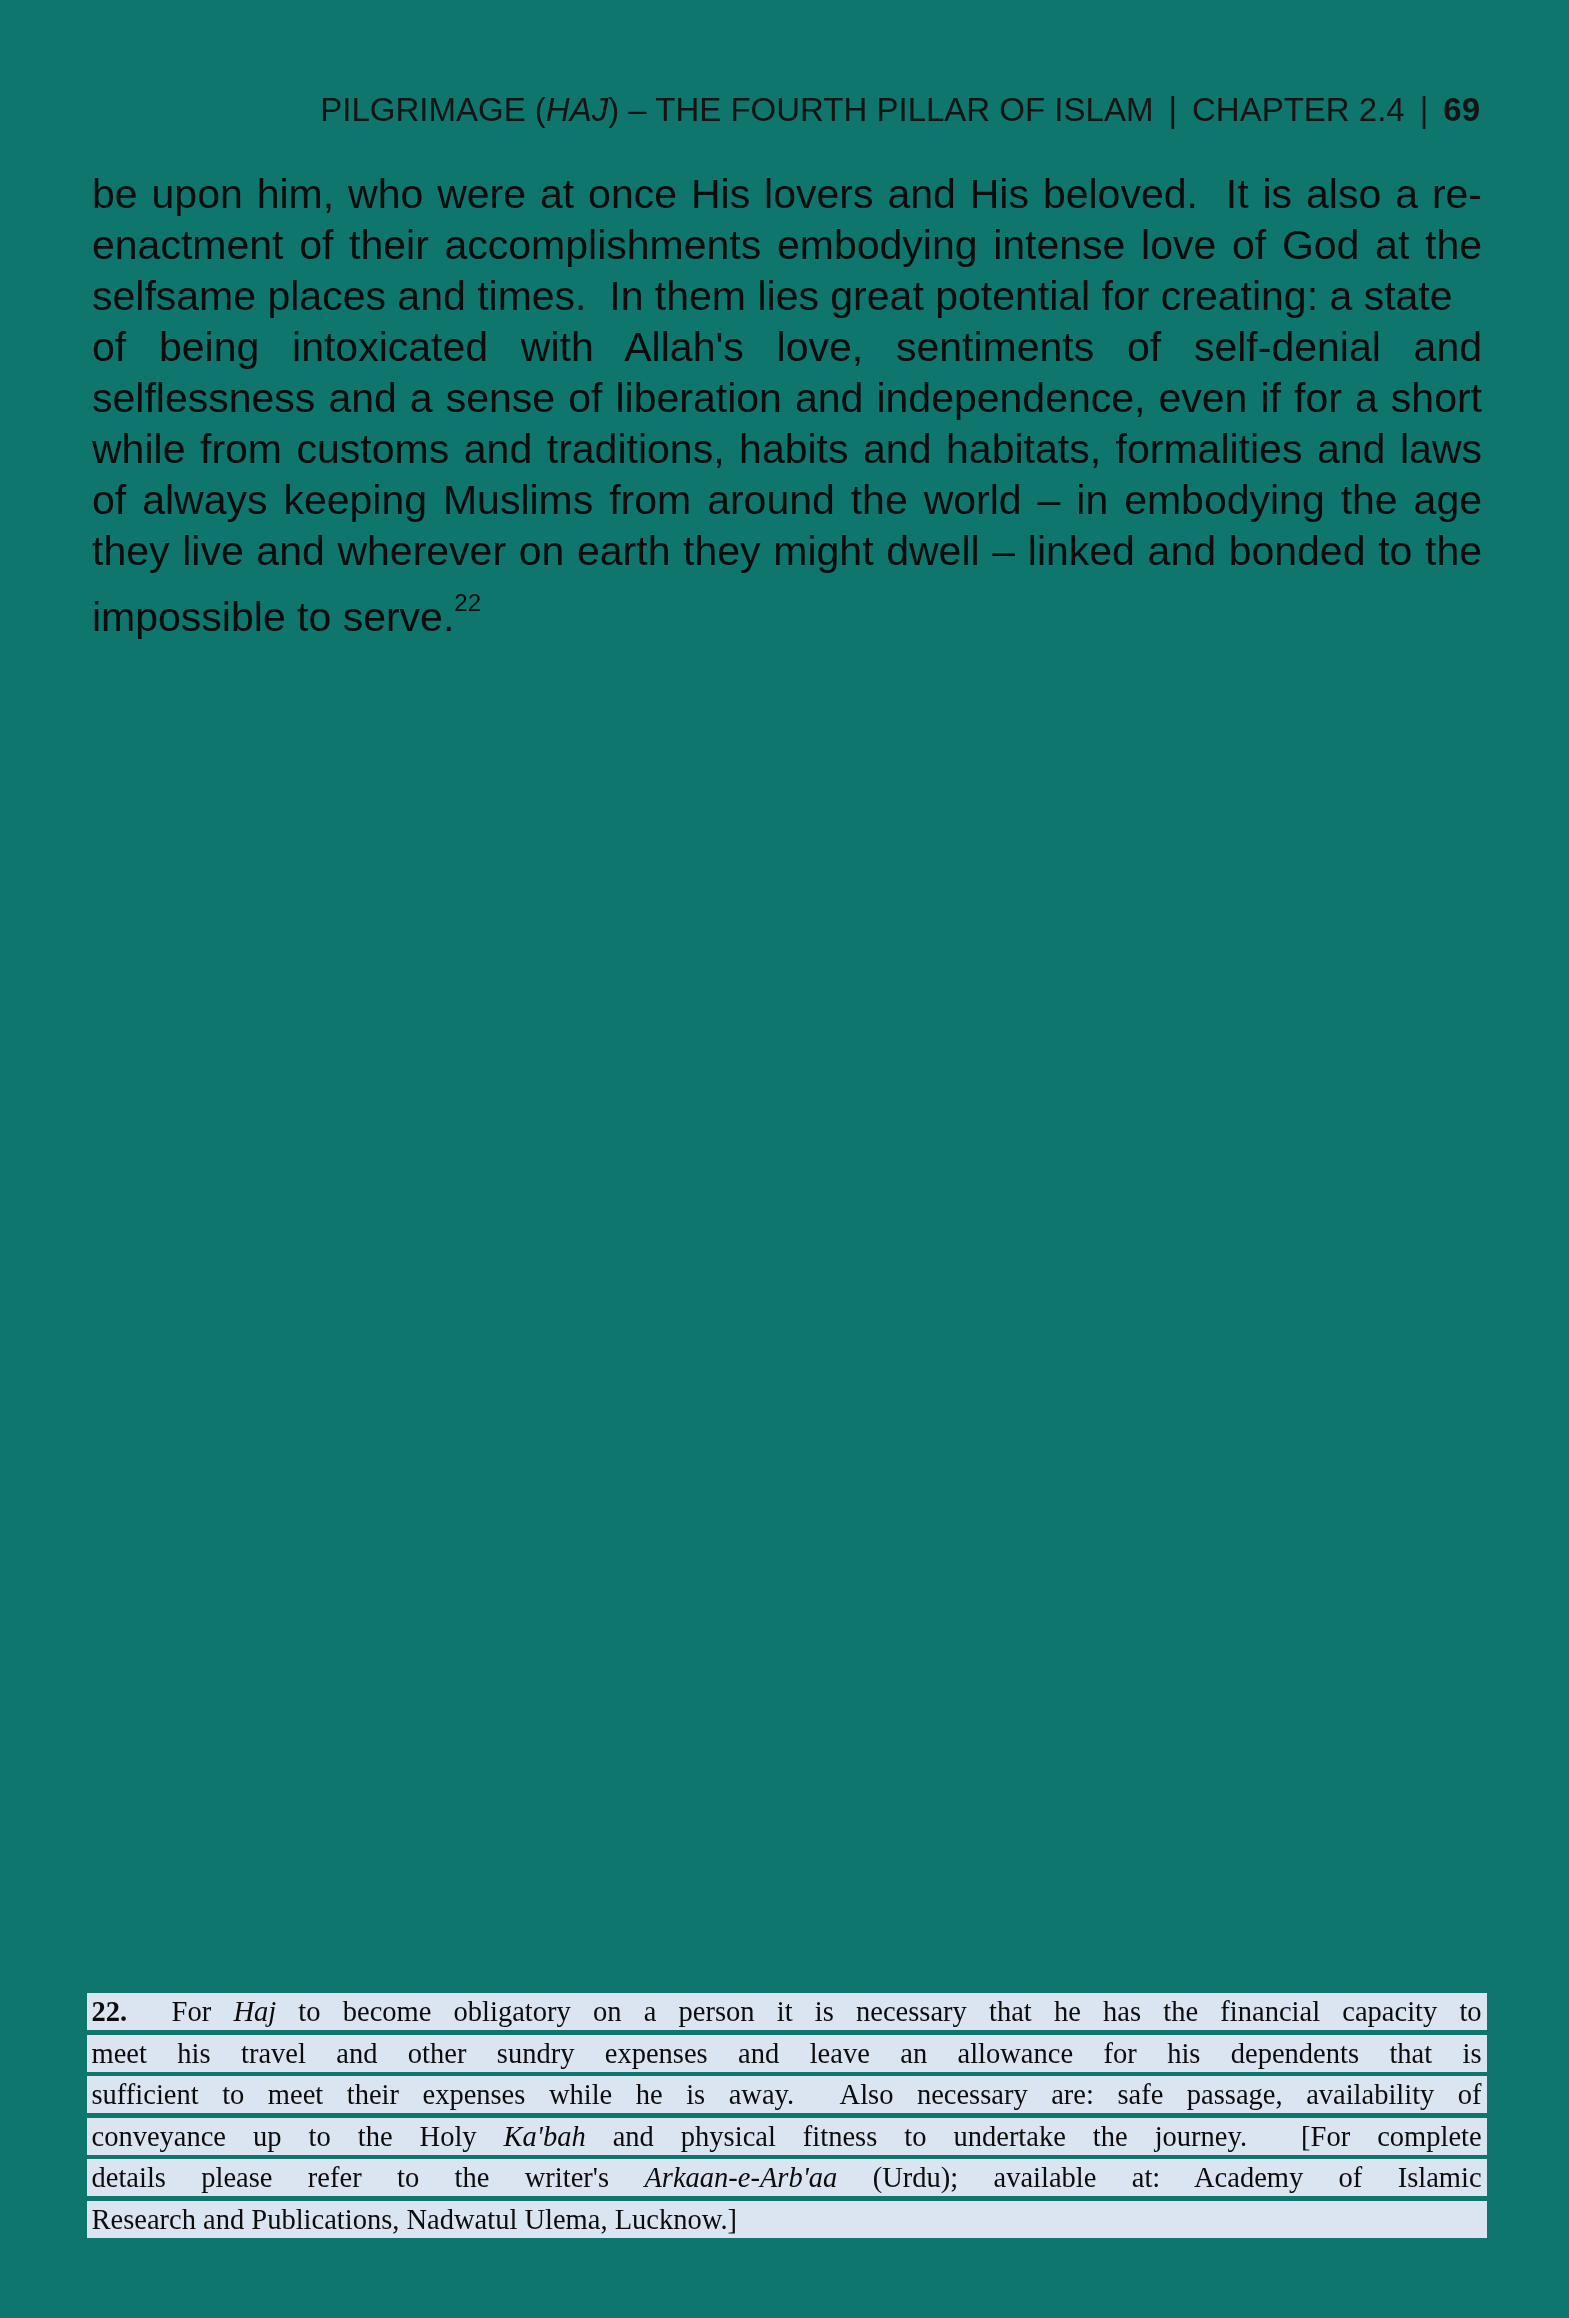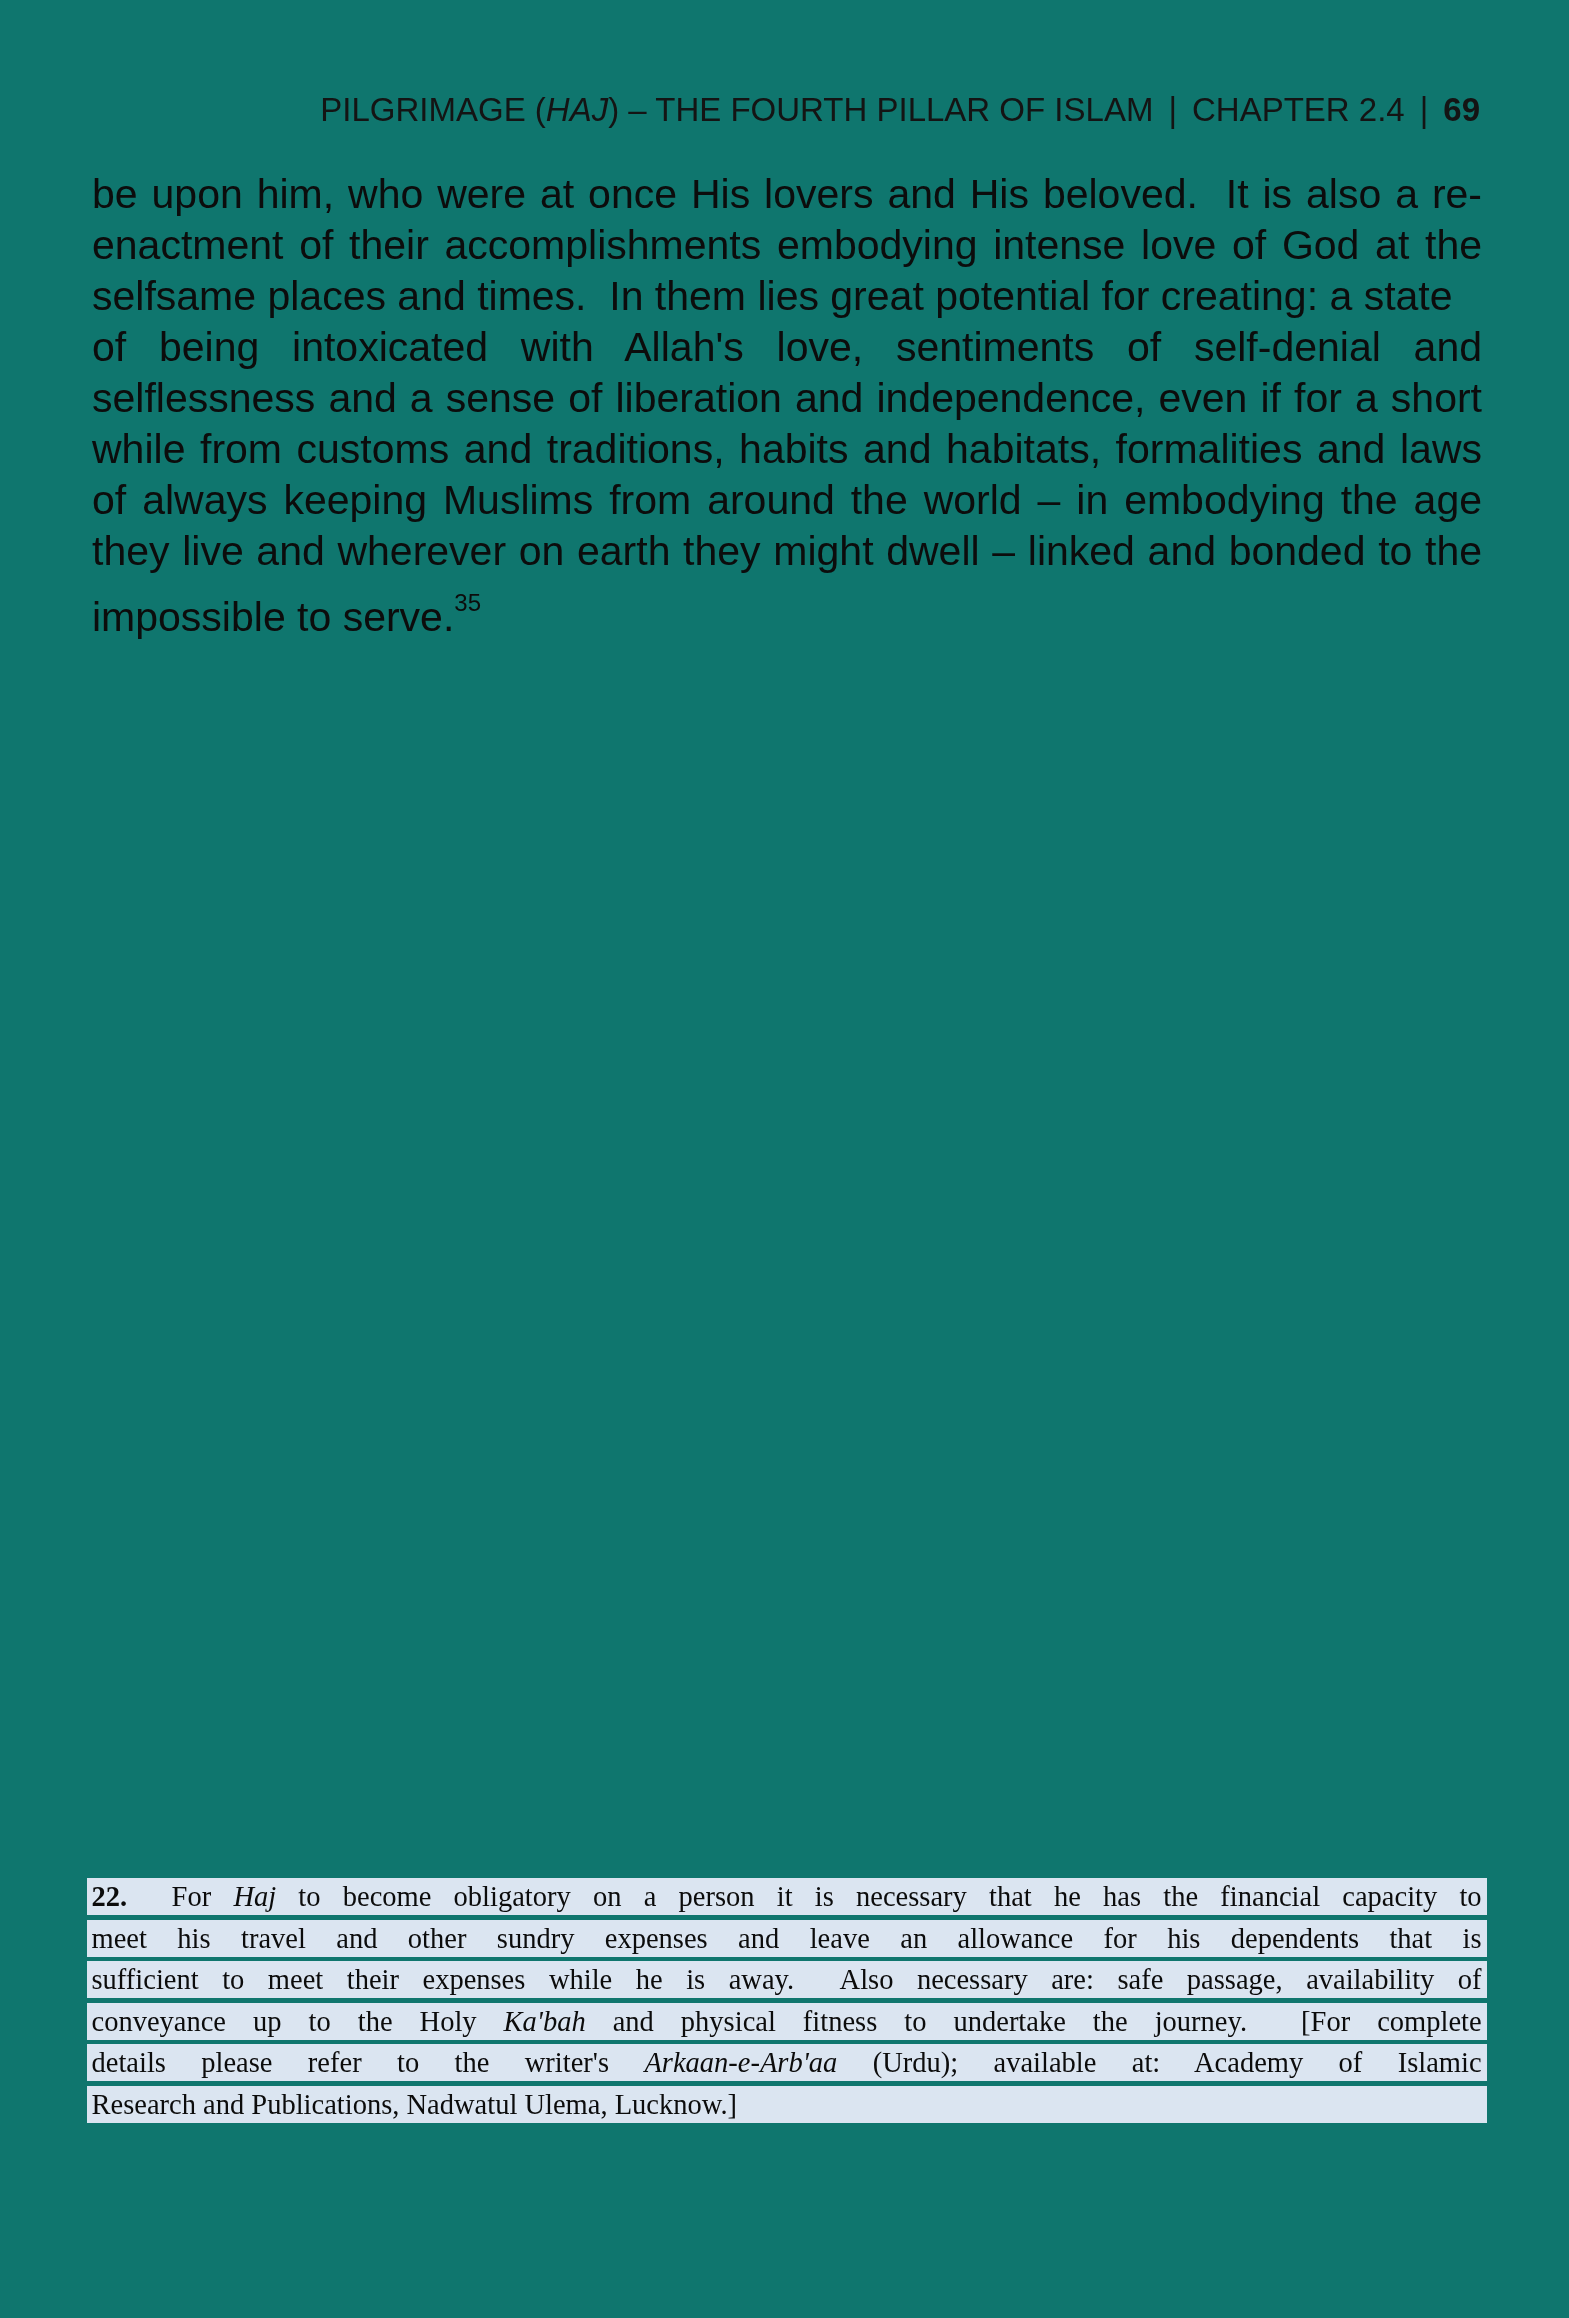--- a/index.html
+++ b/index.html
@@ -60,21 +60,21 @@
   .sup {
     font-size: 24px;
     vertical-align: 19.6px;
     letter-spacing: 0;
   }
 
   
   .footnote-block {
     position: absolute;
     left: 87px;
-    top: 1878px;
+    top: 1993px;
     width: 1400px;
     font-family: "Liberation Serif", serif;
     font-size: 28.5px;
     color: #0c0c0c;
   }
   .fn-line {
     background: #dbe5f1;
     height: 37px;
     line-height: 37px;
     margin-bottom: 4.5px;
@@ -93,21 +93,21 @@
   <div id="running-header" class="running-header"><span class="">PILGRIMAGE (</span><span class="i">HAJ</span><span class="">) – THE FOURTH PILLAR OF ISLAM</span><span class="sep">|</span><span class="">CHAPTER 2.4</span><span class="sep">|</span><span class="b">69</span></div>
   <div id="body-block" class="body-block">
       <div class="line just"><span class="">be upon him, who were at once His lovers and His beloved.&nbsp; It is also a re-</span></div>
       <div class="line just"><span class="">enactment of their accomplishments embodying intense love of God at the</span></div>
       <div class="line"><span class="">selfsame places and times.&nbsp; In them lies great potential for creating: a state</span></div>
       <div class="line just"><span class="">of being intoxicated with Allah's love, sentiments of self-denial and</span></div>
       <div class="line just"><span class="">selflessness and a sense of liberation and independence, even if for a short</span></div>
       <div class="line just"><span class="">while from customs and traditions, habits and habitats, formalities and laws</span></div>
       <div class="line just"><span class="">of always keeping Muslims from around the world – in embodying the age</span></div>
       <div class="line just"><span class="">they live and wherever on earth they might dwell – linked and bonded to the</span></div>
-      <div class="line"><span class="">impossible to serve.</span><span class="sup">35</span></div>
+      <div class="line"><span class="">impossible to serve.</span><span class="sup">22</span></div>
     </div>
   <div id="footnote-block" class="footnote-block">
       <div class="fn-line just"><span class="b">22.</span><span class="">&nbsp; For </span><span class="i">Haj</span><span class=""> to become obligatory on a person it is necessary that he has the financial capacity to</span></div>
       <div class="fn-line just"><span class="">meet his travel and other sundry expenses and leave an allowance for his dependents that is</span></div>
       <div class="fn-line just"><span class="">sufficient to meet their expenses while he is away.&nbsp; Also necessary are: safe passage, availability of</span></div>
       <div class="fn-line just"><span class="">conveyance up to the Holy </span><span class="i">Ka'bah</span><span class=""> and physical fitness to undertake the journey.&nbsp; [For complete</span></div>
       <div class="fn-line just"><span class="">details please refer to the writer's </span><span class="i">Arkaan-e-Arb'aa</span><span class=""> (Urdu); available at: Academy of Islamic</span></div>
       <div class="fn-line"><span class="">Research and Publications, Nadwatul Ulema, Lucknow.]</span></div>
     </div>
 </div>

